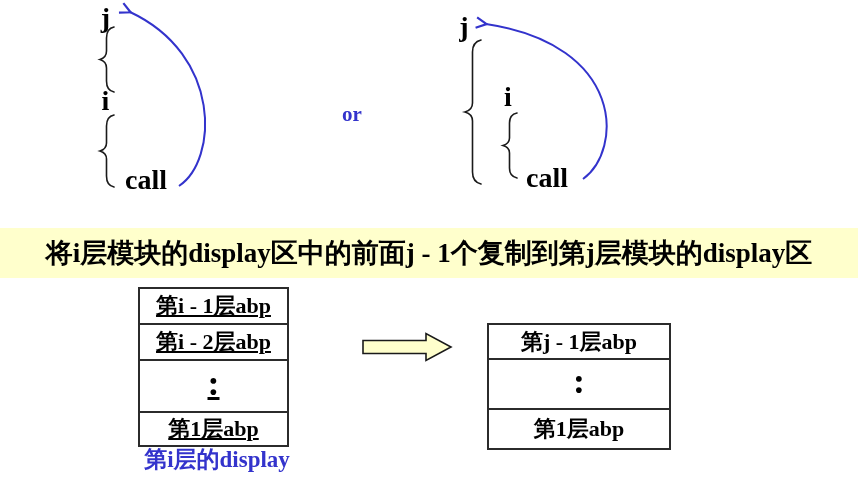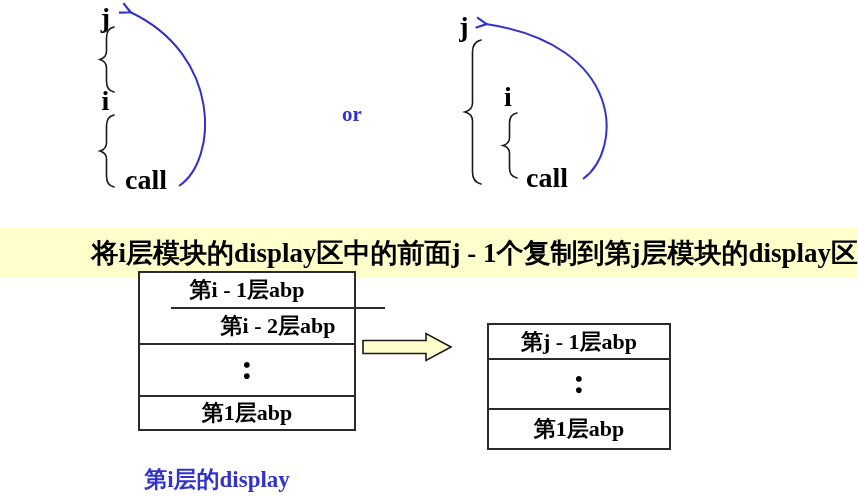--- a/index.html
+++ b/index.html
@@ -38,50 +38,50 @@
   }
   .banner {
     position: absolute;
     left: 0; top: 228px;
     width: 858px; height: 50px;
     background: #FFFFCC;
     color: #000000;
     font-weight: bold;
     font-size: 27px;
     line-height: 50px;
-    text-align: right;
+    text-align: center;
     white-space: nowrap;
   }
   .dtable {
     position: absolute;
     border: 2px solid #2b2b2b;
     background: #ffffff;
   }
   .dtable .trow {
     width: 100%;
     text-align: center;
     font-weight: bold;
     font-size: 22px;
     color: #000000;
     white-space: nowrap;
     overflow: hidden;
   }
   .dtable .trow + .trow { border-top: 2px solid #2b2b2b; }
-  .t-left  { left: 138px; top: 271px; width: 218px; height: 160px; }
+  .t-left  { left: 138px; top: 287px; width: 151px; height: 160px; text-decoration: underline; }
   .t-right { left: 487px; top: 323px; width: 184px; height: 127px; }
   .t-left  .r0 { height: 34px; line-height: 34px; }
-  .t-left  .r1 { height: 36px; line-height: 34px; margin-left: 31px; }
+  .t-left  .r1 { height: 36px; line-height: 34px; }
   .t-left  .r2 { height: 52px; line-height: 44px; font-size: 36px; }
   .t-left  .r3 { height: 34px; line-height: 32px; }
   .t-right .r0 { height: 33px; line-height: 33px; border-radius: 7px; }
   .t-right .r1 { height: 50px; line-height: 42px; font-size: 36px; }
   .t-right .r2 { height: 40px; line-height: 38px; }
   .caption {
     position: absolute;
-    top: 464px;
+    top: 444px;
     width: 190px;
     text-align: center;
     font-weight: bold;
     font-size: 23px;
     color: #3333CC;
     white-space: nowrap;
   }
   .cap-left  { left: 122px; }
   .cap-right { left: 478px; }
 </style>

